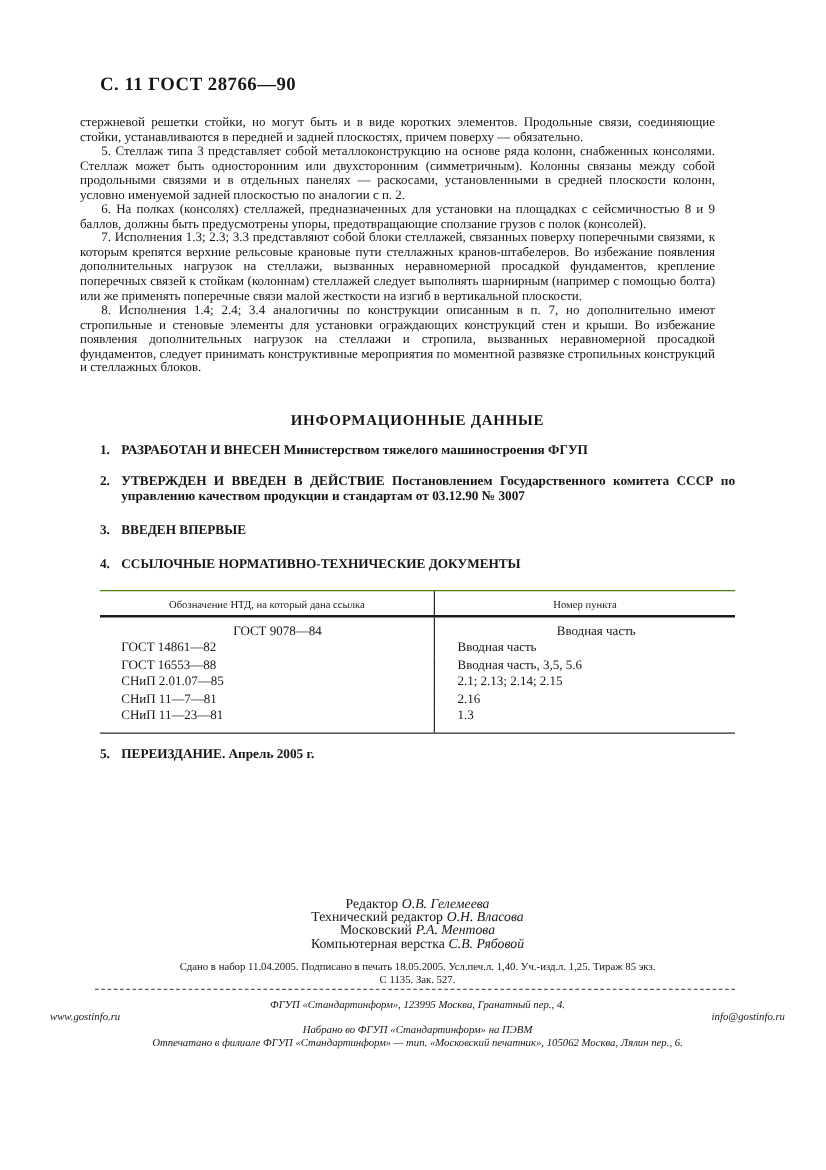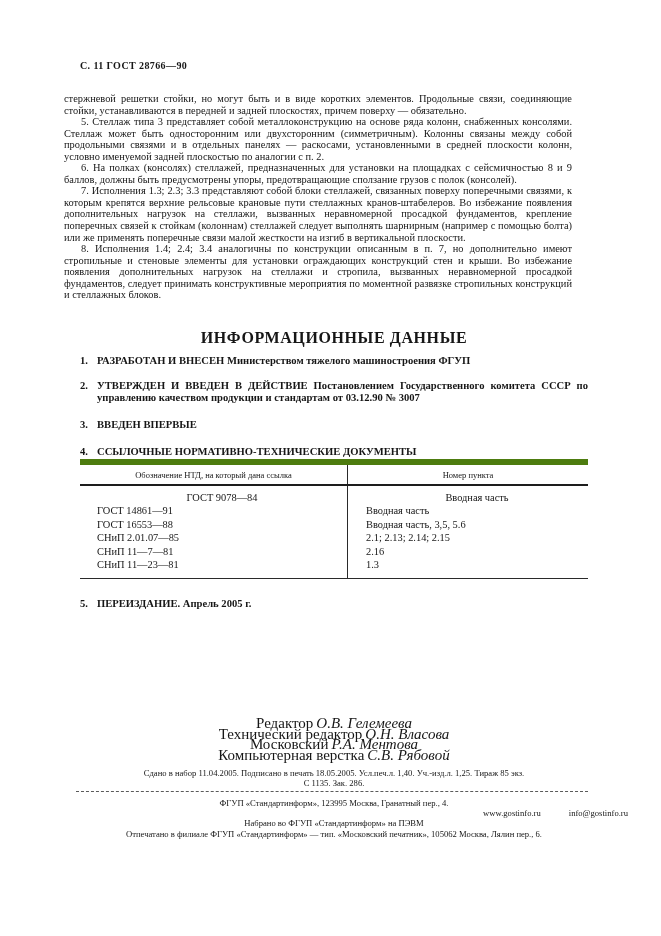--- a/index.html
+++ b/index.html
@@ -7,42 +7,42 @@
     position:relative;
     width:661px;height:936px;
     background:#ffffff;
     font-family:"Liberation Serif", serif;
     color:#161616;
     overflow:hidden;
     margin:0 auto;
   }
   .doc-header{
     position:absolute;top:60px;left:80px;
-    font-size:10px;font-weight:bold;letter-spacing:.4px;
+    font-size:15px;font-weight:bold;letter-spacing:.4px;
     white-space:nowrap;
   }
   .body-text{
     position:absolute;top:93px;left:64px;width:508px;
     font-size:10.4px;line-height:11.55px;text-align:justify;
   }
   .body-text p{margin:0;}
   .body-text p.indent{text-indent:17px;}
   .section-heading{
     position:absolute;top:329px;left:80px;width:508px;
-    text-align:center;font-size:16px;font-weight:bold;letter-spacing:.6px;
+    text-align:center;font-size:12px;font-weight:bold;letter-spacing:.6px;
   }
   .info-item{
     position:absolute;left:80px;width:508px;
     display:flex;font-size:10.6px;font-weight:bold;line-height:11.6px;
   }
   .info-item .num{flex:0 0 17px;}
   .info-item .txt{flex:1;text-align:justify;}
   .ref-table{
-    position:absolute;top:459px;left:80px;width:508px;
-    border-top:6px solid #4d7c0f;border-bottom:1px solid #2a2a2a;
+    position:absolute;top:472px;left:80px;width:508px;
+    border-top:1px solid #4d7c0f;border-bottom:1px solid #2a2a2a;
   }
   .ref-table .thead{
     display:flex;border-bottom:2px solid #1d1d1d;
   }
   .ref-table .th{
     font-size:8.5px;line-height:10px;
     padding:5px 4px 4px 4px;text-align:center;
   }
   .ref-table .col-l{width:268px;box-sizing:border-box;border-right:1px solid #2a2a2a;}
   .ref-table .col-r{flex:1;}
@@ -50,37 +50,37 @@
   .ref-table .tr{display:flex;}
   .ref-table .td{
     font-size:10.4px;line-height:13.4px;white-space:nowrap;
   }
   .ref-table .td.col-l{padding-left:17px;}
   .ref-table .td.col-r{padding-left:18px;}
   .ref-table .tr.first .td{padding-top:5px;text-align:center;}
   .ref-table .tr.last .td{padding-bottom:7px;}
   .colophon-editors{
     position:absolute;top:718px;left:80px;width:508px;
-    text-align:center;font-size:15px;line-height:10.6px;
+    text-align:center;font-size:11px;line-height:10.6px;
   }
   .colophon-editors .name{font-style:italic;margin-left:3px;}
   .print-info{
     position:absolute;top:768px;left:40px;width:588px;
     text-align:center;font-size:8.6px;line-height:10.4px;
   }
   .divider{
     position:absolute;top:791px;left:76px;width:512px;
     border-top:1px dashed #5a5a5a;height:0;
   }
   .imprint{
     position:absolute;top:798px;left:40px;width:588px;
-    text-align:center;font-size:8.6px;line-height:10.2px;
+    text-align:center;font-size:8.6px;line-height:10.2px;font-style:italic;
   }
   .imprint .contacts{
-    display:flex;justify-content:flex-end;gap:28px;
+    display:flex;justify-content:space-between;gap:28px;
   }
 </style>
 </head>
 <body>
 
 <div class="page">
 
   <div class="doc-header">С. 11 ГОСТ 28766—90</div>
 
   <div class="body-text">
@@ -114,21 +114,21 @@
     <div class="thead">
       <div class="th col-l">Обозначение НТД, на который дана ссылка</div>
       <div class="th col-r">Номер пункта</div>
     </div>
     <div class="tbody">
       <div class="tr first">
         <div class="td col-l">ГОСТ 9078—84</div>
         <div class="td col-r">Вводная часть</div>
       </div>
       <div class="tr">
-        <div class="td col-l">ГОСТ 14861—91</div>
+        <div class="td col-l">ГОСТ 14861—82</div>
         <div class="td col-r">Вводная часть</div>
       </div>
       <div class="tr">
         <div class="td col-l">ГОСТ 16553—88</div>
         <div class="td col-r">Вводная часть, 3,5, 5.6</div>
       </div>
       <div class="tr">
         <div class="td col-l">СНиП 2.01.07—85</div>
         <div class="td col-r">2.1; 2.13; 2.14; 2.15</div>
       </div>
@@ -158,21 +158,21 @@
     <div>
       <span>Московский</span><span class="name">Р.А. Ментова</span>
     </div>
     <div>
       <span>Компьютерная верстка</span><span class="name">С.В. Рябовой</span>
     </div>
   </div>
 
   <div class="print-info">
     <div>Сдано в набор 11.04.2005. Подписано в печать 18.05.2005. Усл.печ.л. 1,40. Уч.-изд.л. 1,25.  Тираж 85 экз.</div>
-    <div>С 1135.  Зак. 286.</div>
+    <div>С 1135.  Зак. 527.</div>
   </div>
 
   <div class="divider"></div>
 
   <div class="imprint">
     <div>ФГУП «Стандартинформ», 123995 Москва, Гранатный пер., 4.</div>
     <div class="contacts">
       <span>www.gostinfo.ru</span>
       <span>info@gostinfo.ru</span>
     </div>

